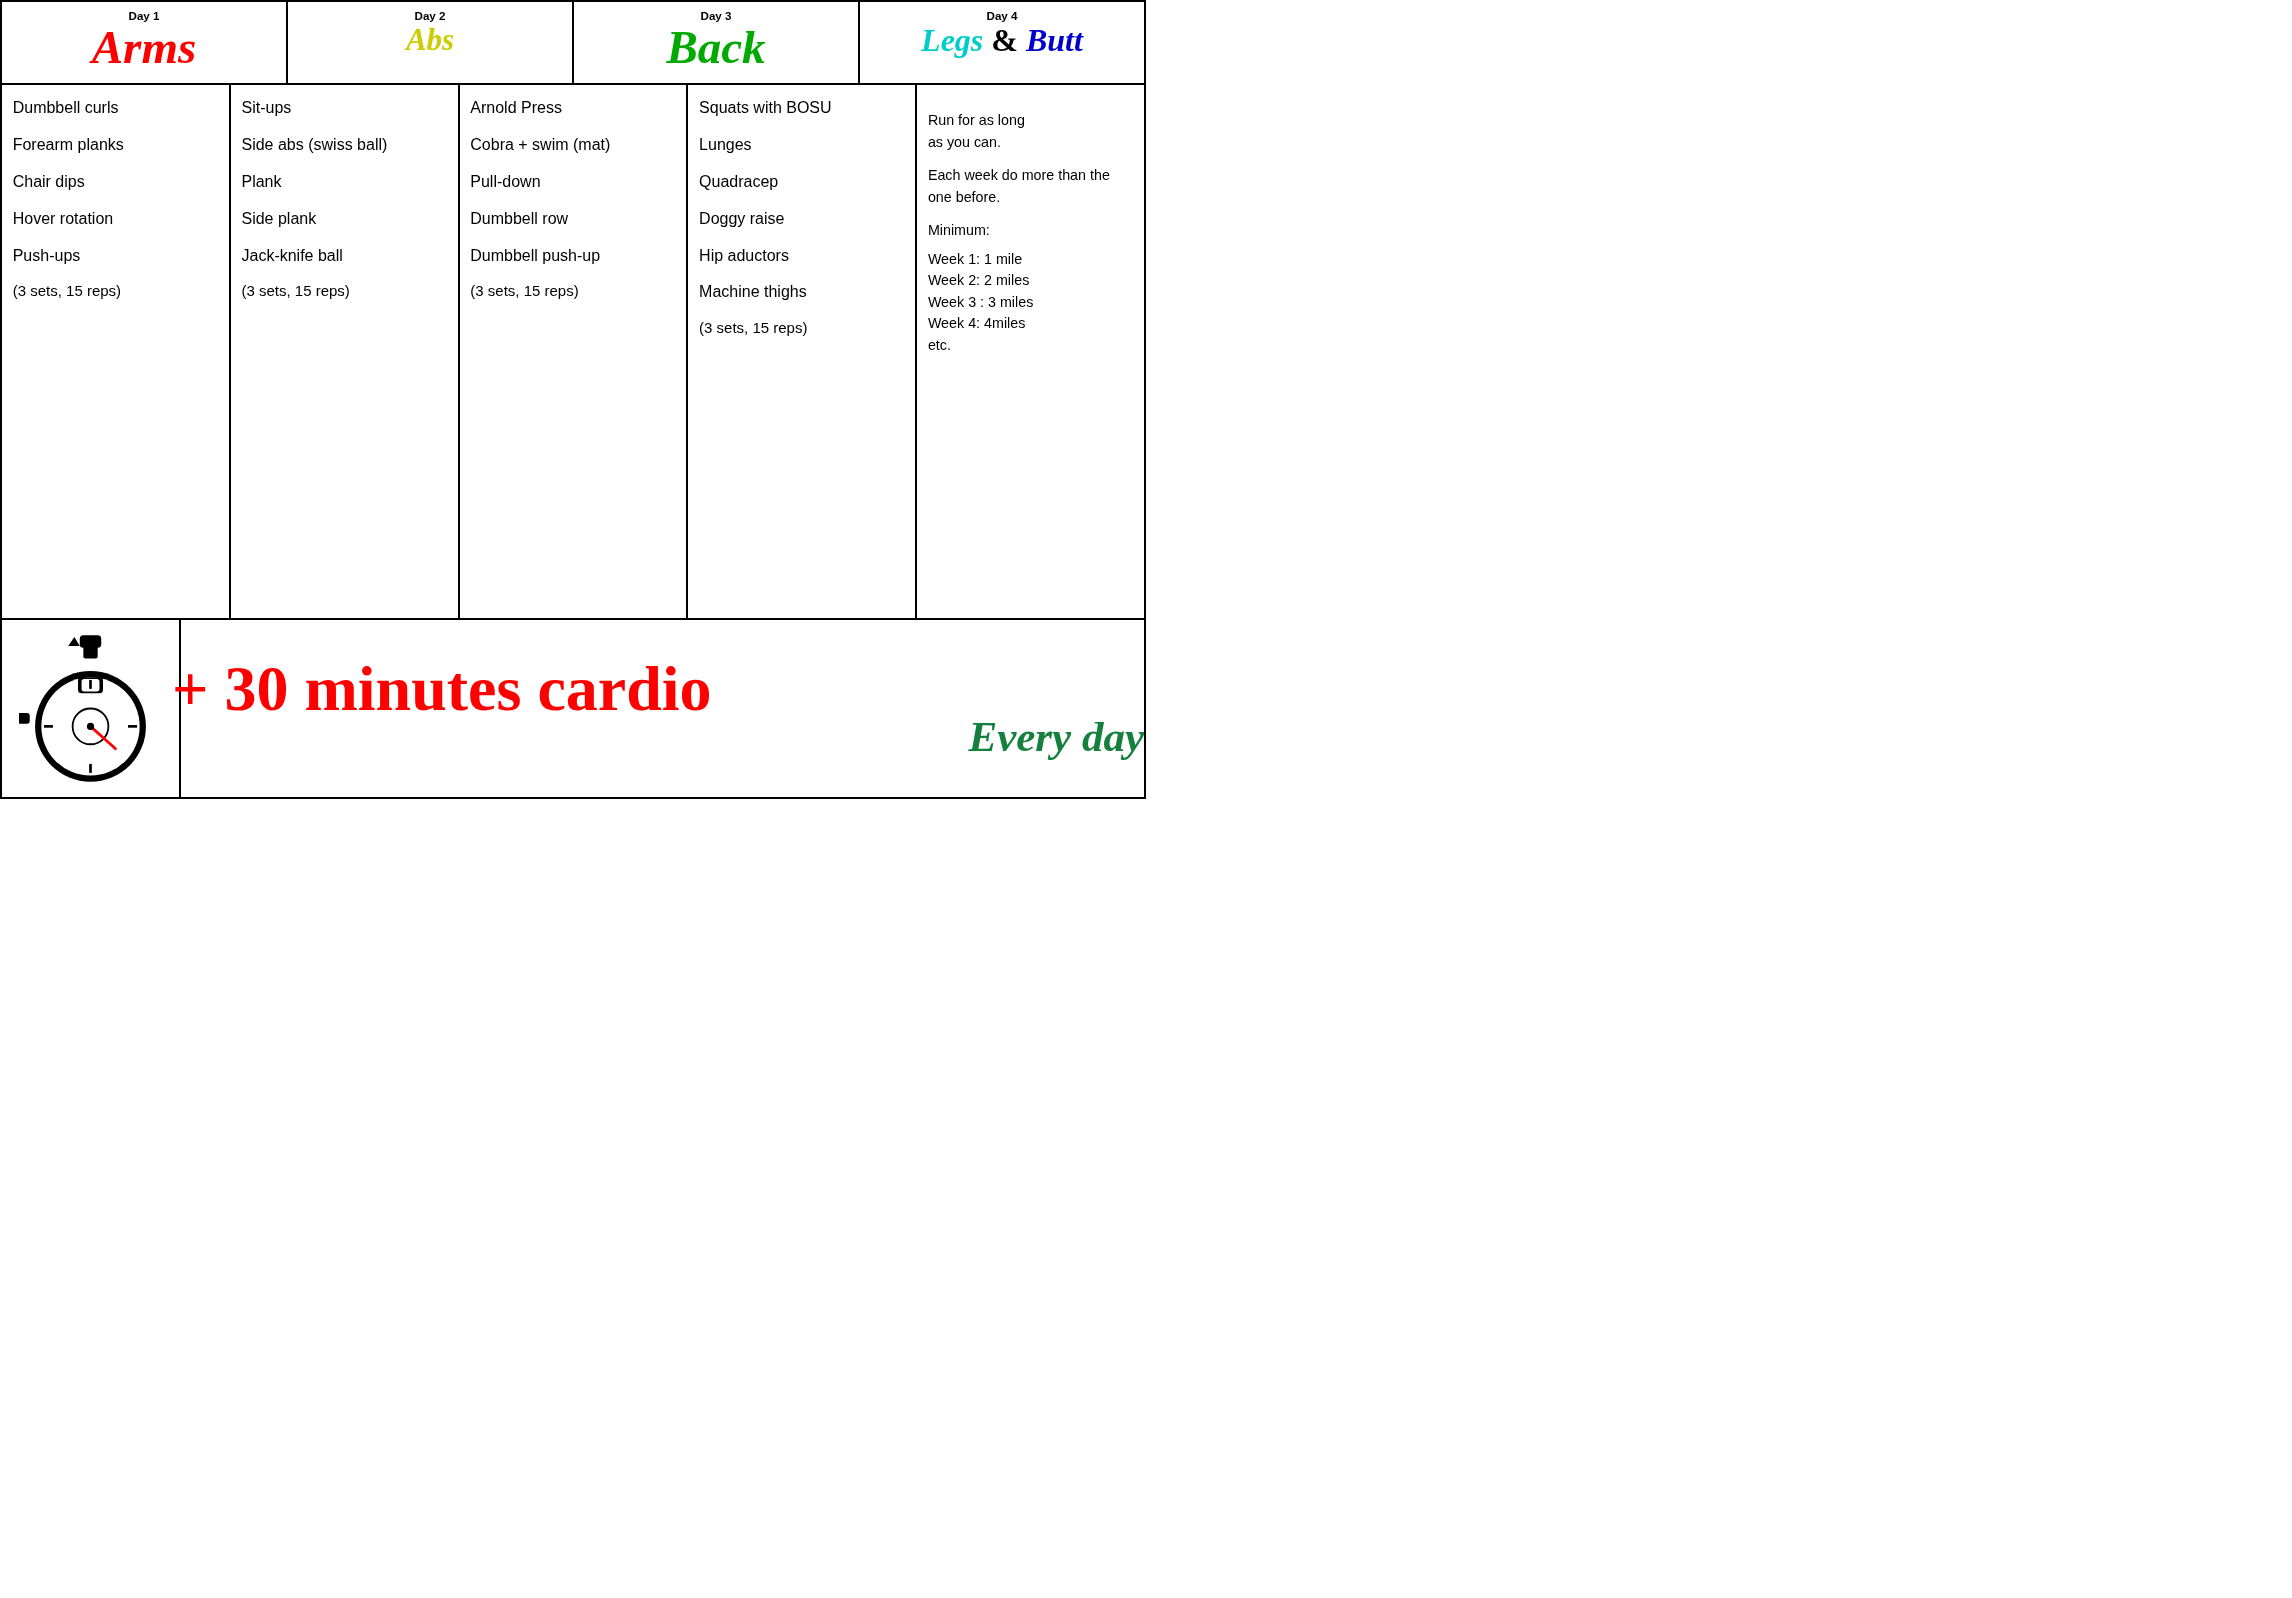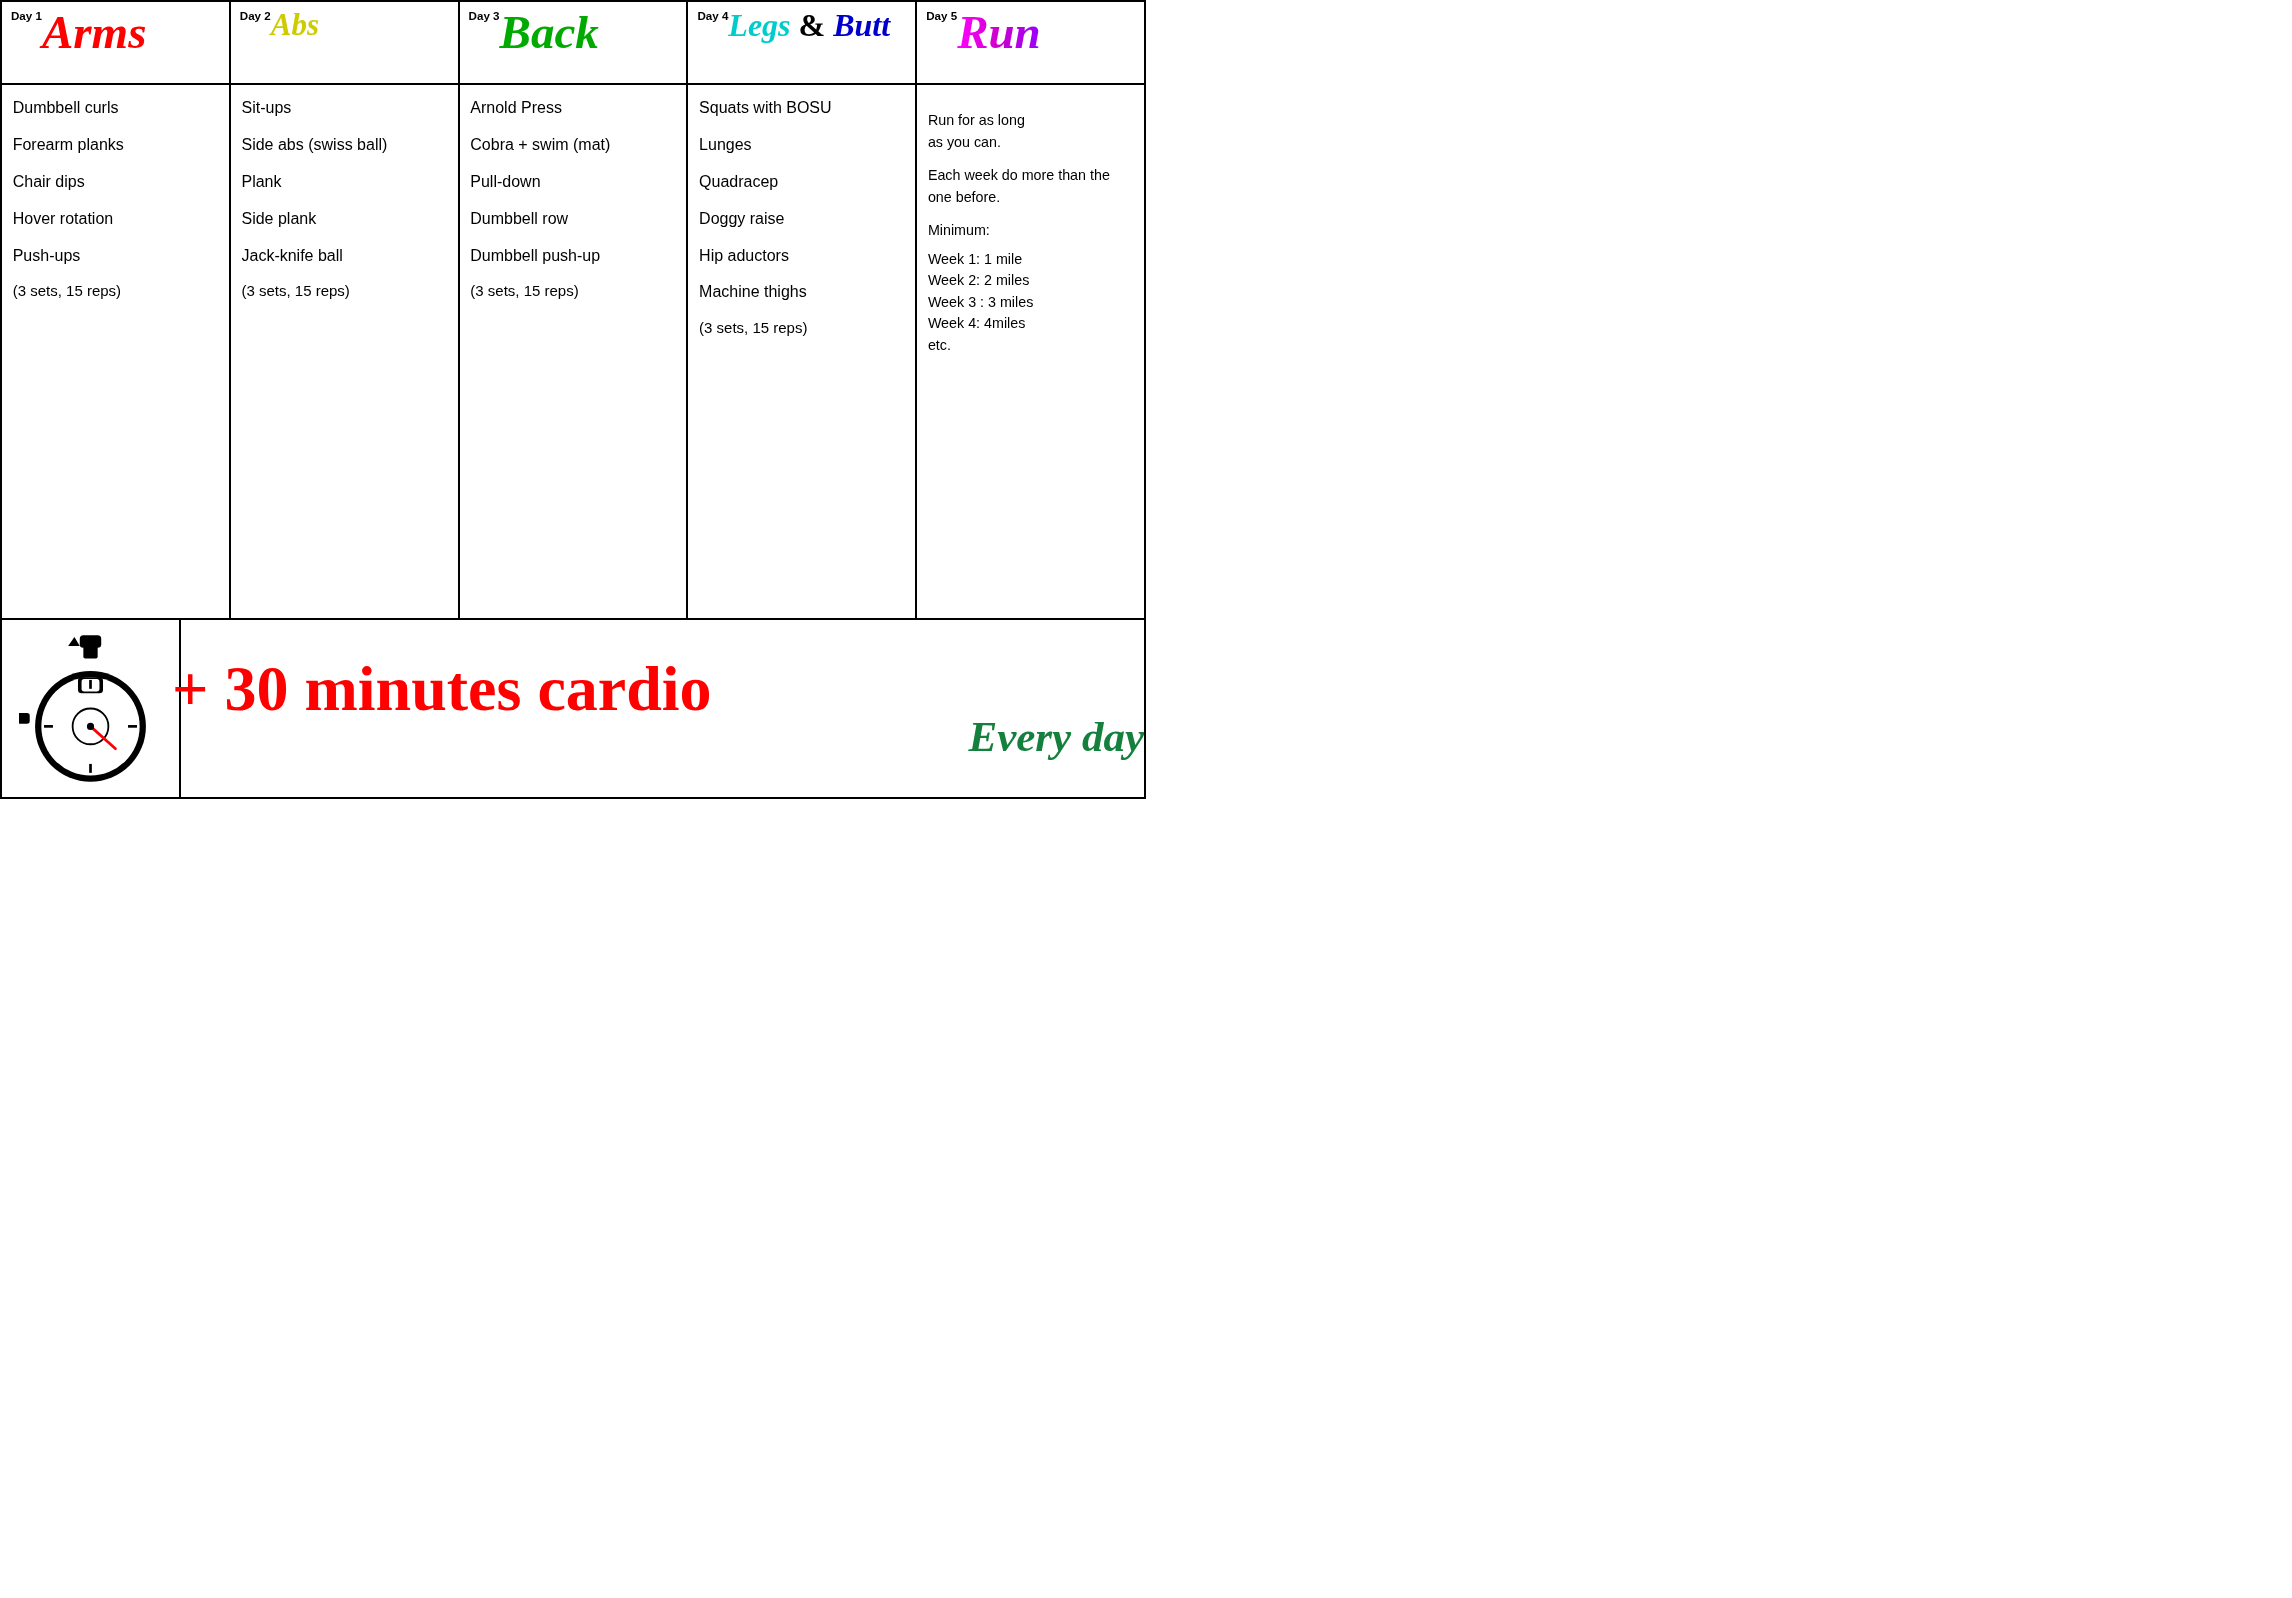--- a/index.html
+++ b/index.html
@@ -25,21 +25,23 @@
       border-bottom: 2.7px solid black;
       background: white;
     }
 
     .header-cell {
       flex: 1;
       padding: 7.2px 9px 9px 9px;
       border-right: 2.7px solid black;
       min-height: 81px;
       display: flex;
+      flex-direction: column;
       justify-content: flex-start;
+      text-align: center;
     }
 
     .header-cell:last-child {
       border-right: none;
     }
 
     .day-label {
       font-size: 11.6px;
       font-weight: bold;
       font-family: Arial, sans-serif;
@@ -234,24 +236,20 @@
       <span class="day-title-back">Back</span>
     </div>
 
     <div class="header-cell">
       <span class="day-label">Day 4</span>
       <div>
         <span class="day-title-legs">Legs</span><span class="day-title-and"> &amp; </span><span class="day-title-butt">Butt</span>
       </div>
     </div>
 
-    <div class="header-cell">
-      <span class="day-label">Day 5</span>
-      <span class="day-title-run">Run</span>
-    </div>
 
   </div>
 
   <div class="content-row">
 
     <div class="content-cell">
       <div class="exercise-item">Dumbbell curls</div>
       <div class="exercise-item">Forearm planks</div>
       <div class="exercise-item">Chair dips</div>
       <div class="exercise-item">Hover rotation</div>

